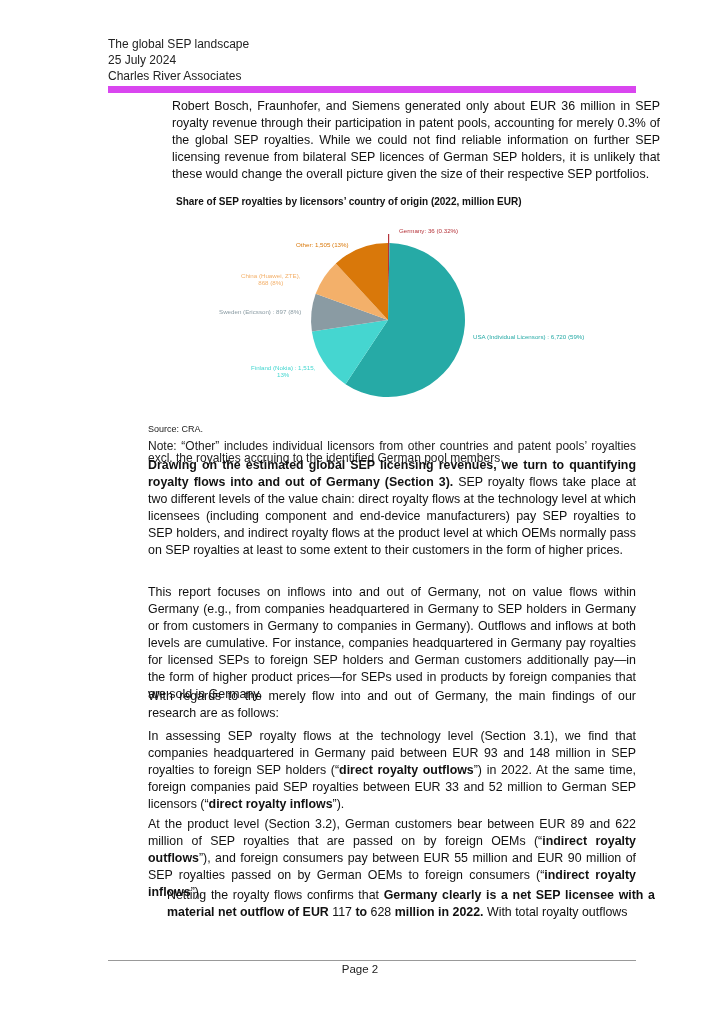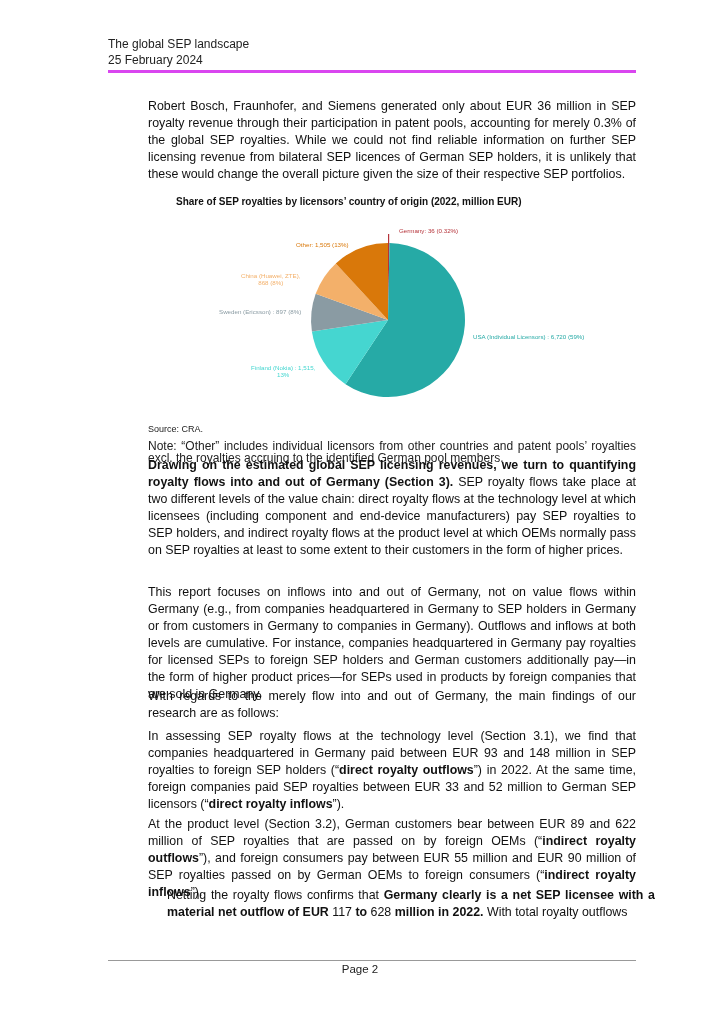--- a/index.html
+++ b/index.html
@@ -1,37 +1,38 @@
 <!DOCTYPE html>
 <html><head>
 <meta charset="utf-8">
 <style>
   html, body { margin:0; padding:0; background:#ffffff; }
   body { width:720px; height:1018px; position:relative; font-family:"Liberation Sans", sans-serif; color:#111; overflow:hidden; }
-  .header { position:absolute; left:108px; top:36px; width:528px; font-size:12px; line-height:16px; color:#222; border-bottom:3px solid #d946ef; padding-bottom:2px; }
+  .header { position:absolute; left:108px; top:36px; width:528px; font-size:12px; line-height:16px; color:#222; border-bottom:7px solid #d946ef; padding-bottom:2px; }
   .body-block { position:absolute; left:148px; width:488px; font-size:12.4px; line-height:17px; text-align:justify; color:#111; }
   .body-block p { margin:0; }
   .body-block b { font-weight:bold; }
   .chart-title { position:absolute; left:152px; top:196px; font-size:10px; font-weight:bold; color:#111;padding-left:24px; }
   .chart { position:absolute; left:200px; top:222px; width:420px; height:196px; }
   .lbl { position:absolute; font-size:6.2px; line-height:7px; white-space:nowrap; }
   .source { position:absolute; left:148px; top:424px; font-size:9px; color:#222; }
   .note { position:absolute; left:148px; top:440px; width:488px; font-size:12px; line-height:12px; text-align:justify; color:#222; }
   .footer-line { position:absolute; left:108px; top:960px; width:528px; border-top:1px solid #999; }
   .footer { position:absolute; left:0; width:720px; top:963px; text-align:center; font-size:11.5px; color:#222; }
 </style>
 </head>
 <body>
 
 <div class="header">
   <div>The global SEP landscape</div>
-  <div>25 February 2024</div>
+  <div>25 July 2024</div>
+  <div>Charles River Associates</div>
 </div>
 
-<div class="body-block" style="top:98px;">
+<div class="body-block" style="top:98px;margin-left:24px;">
   <p>Robert Bosch, Fraunhofer, and Siemens generated only about EUR 36 million in SEP royalty revenue through their participation in patent pools, accounting for merely 0.3% of the global SEP royalties. While we could not find reliable information on further SEP licensing revenue from bilateral SEP licences of German SEP holders, it is unlikely that these would change the overall picture given the size of their respective SEP portfolios.</p>
 </div>
 
 <div class="chart-title">Share of SEP royalties by licensors’ country of origin (2022, million EUR)</div>
 
 <div class="chart">
   <svg width="420" height="196" viewBox="0 0 420 196">
 
     <path d="M188,98 L188,21 A77,77 0 0 1 189.5,21.0 Z" fill="#b5333a"></path>
 

